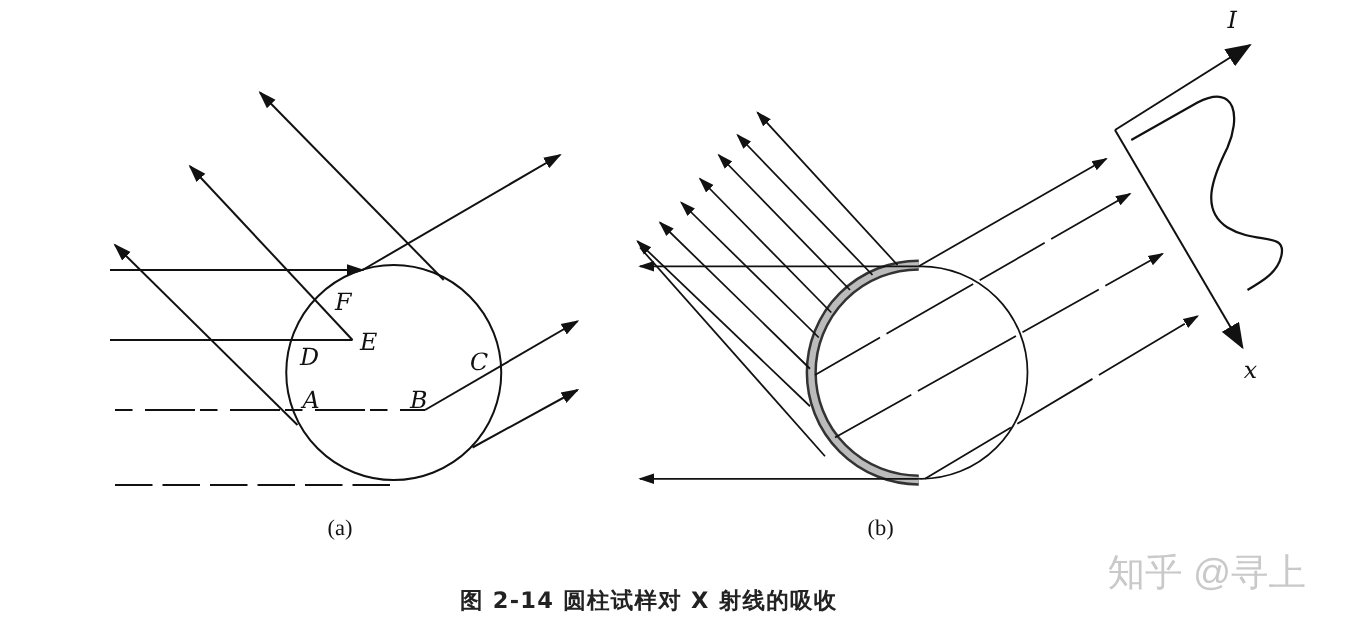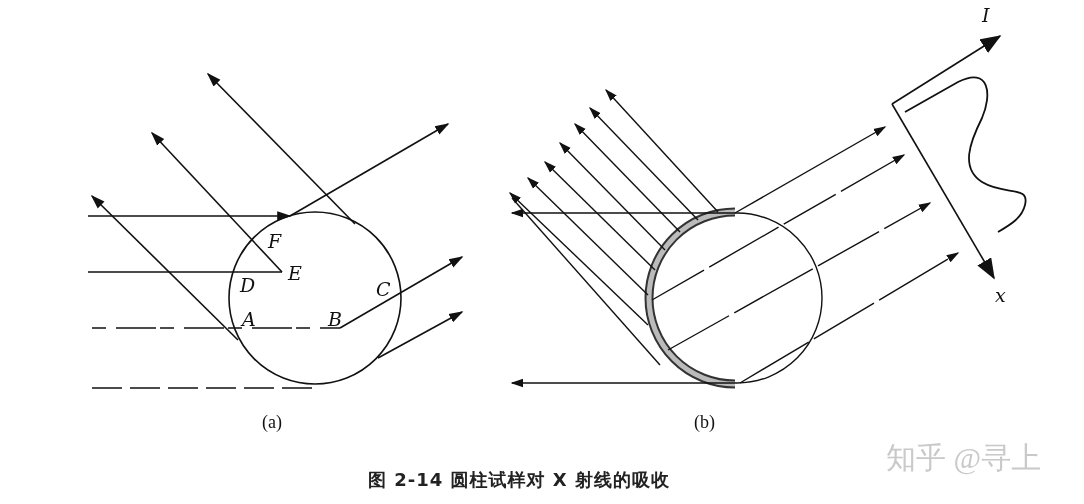--- a/index.html
+++ b/index.html
@@ -1,21 +1,21 @@
 <!DOCTYPE html>
 <html><head>
 <meta charset="utf-8">
 <style>
   html,body{margin:0;padding:0;background:#fff;}
   body{width:1084px;height:504px;position:relative;overflow:hidden;font-family:"DejaVu Serif",serif;}
   svg{position:absolute;left:0;top:0;}
   .lbl{font-family:"DejaVu Serif",serif;font-style:italic;font-size:19px;fill:#111;}
   .sub{font-family:"Liberation Serif",serif;font-size:18px;fill:#111;}
   .cap{position:absolute;left:368px;top:468px;font-family:"DejaVu Sans",sans-serif;font-weight:bold;font-size:18px;color:#222;letter-spacing:1px;}
-  .wm{position:absolute;left:886px;top:438px;font-family:Liberation Serif, serif;font-size:30px;color:#c9c9c9;}
+  .wm{position:absolute;left:886px;top:438px;font-family:Liberation Sans, sans-serif;font-size:30px;color:#c9c9c9;}
 </style>
 </head>
 <body>
 
 <svg width="1084" height="504" viewBox="0 0 1084 504">
   <defs>
     <marker id="ah" markerWidth="10" markerHeight="8" refX="8" refY="4" orient="auto">
       <path d="M0,1 L9,4 L0,7 Z" fill="#111"></path>
     </marker>
     <marker id="ahBig" markerWidth="14" markerHeight="10" refX="12" refY="5" orient="auto">

